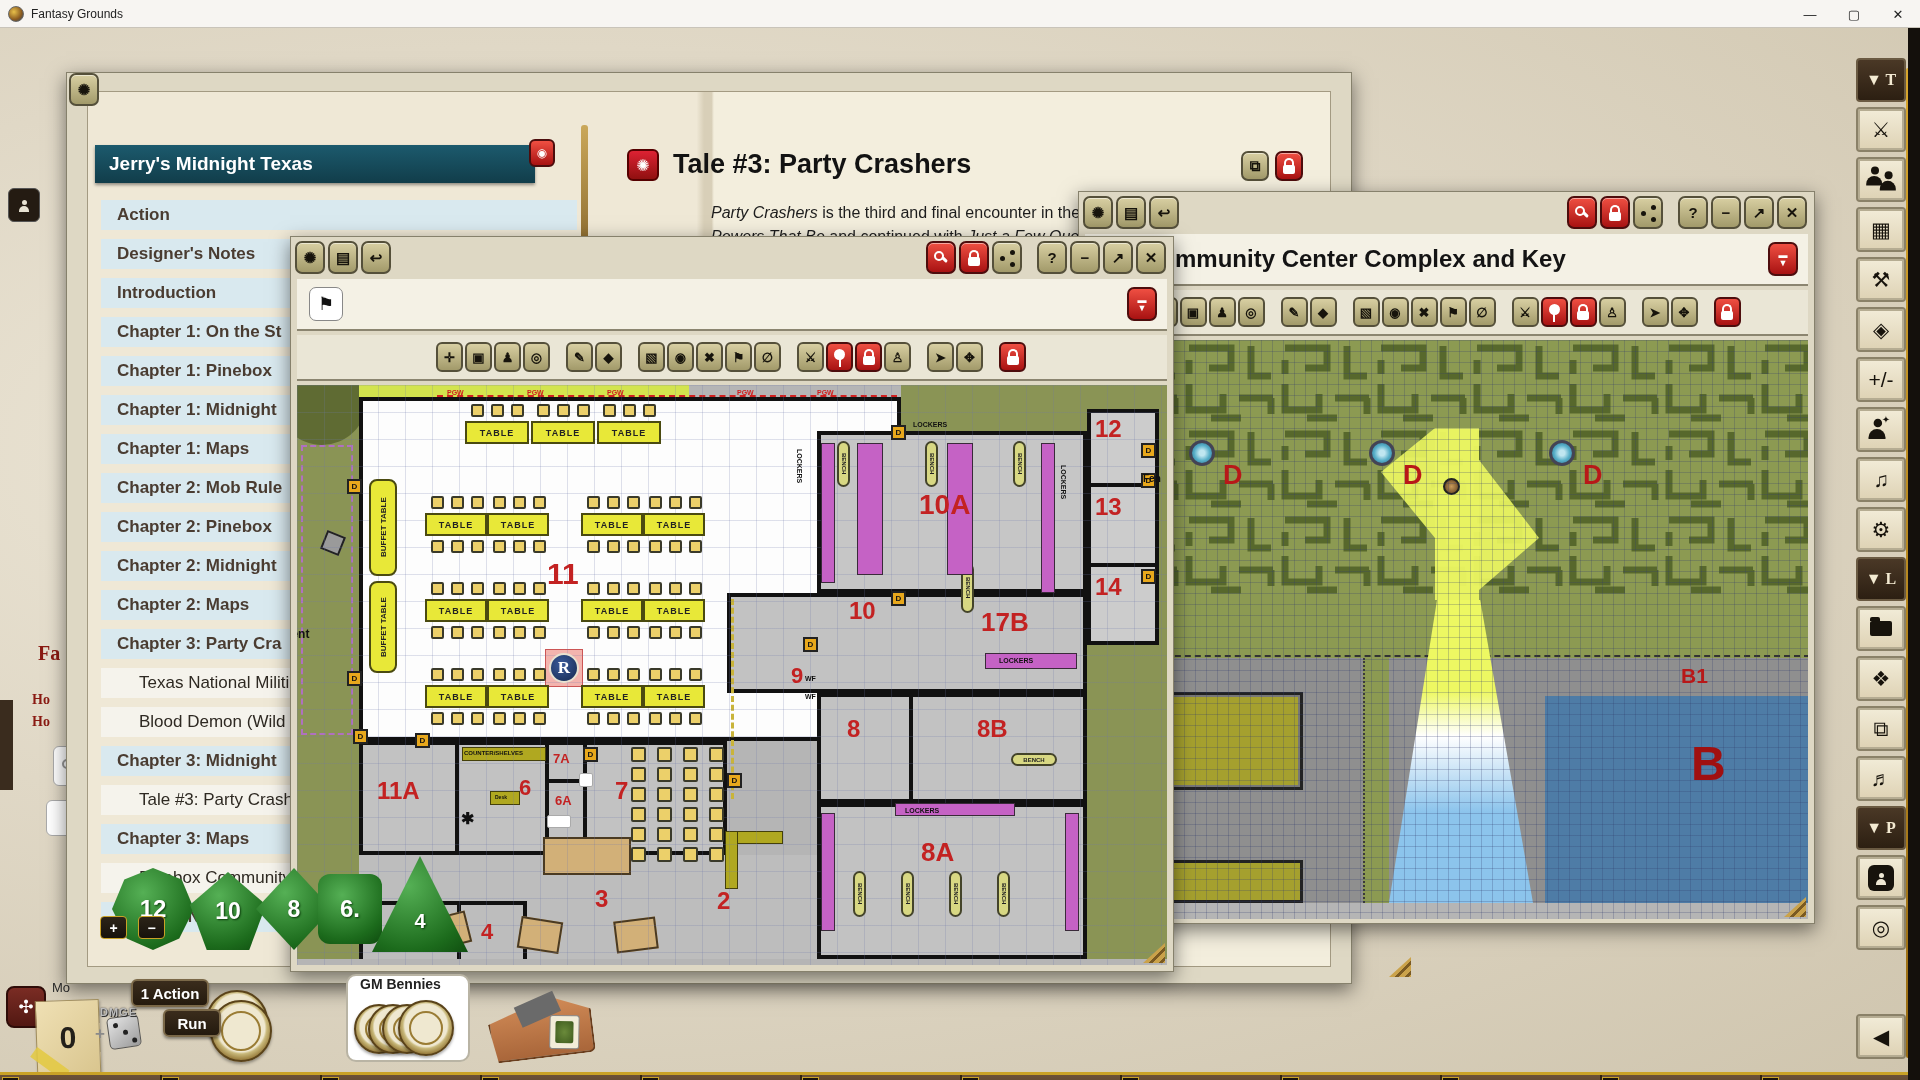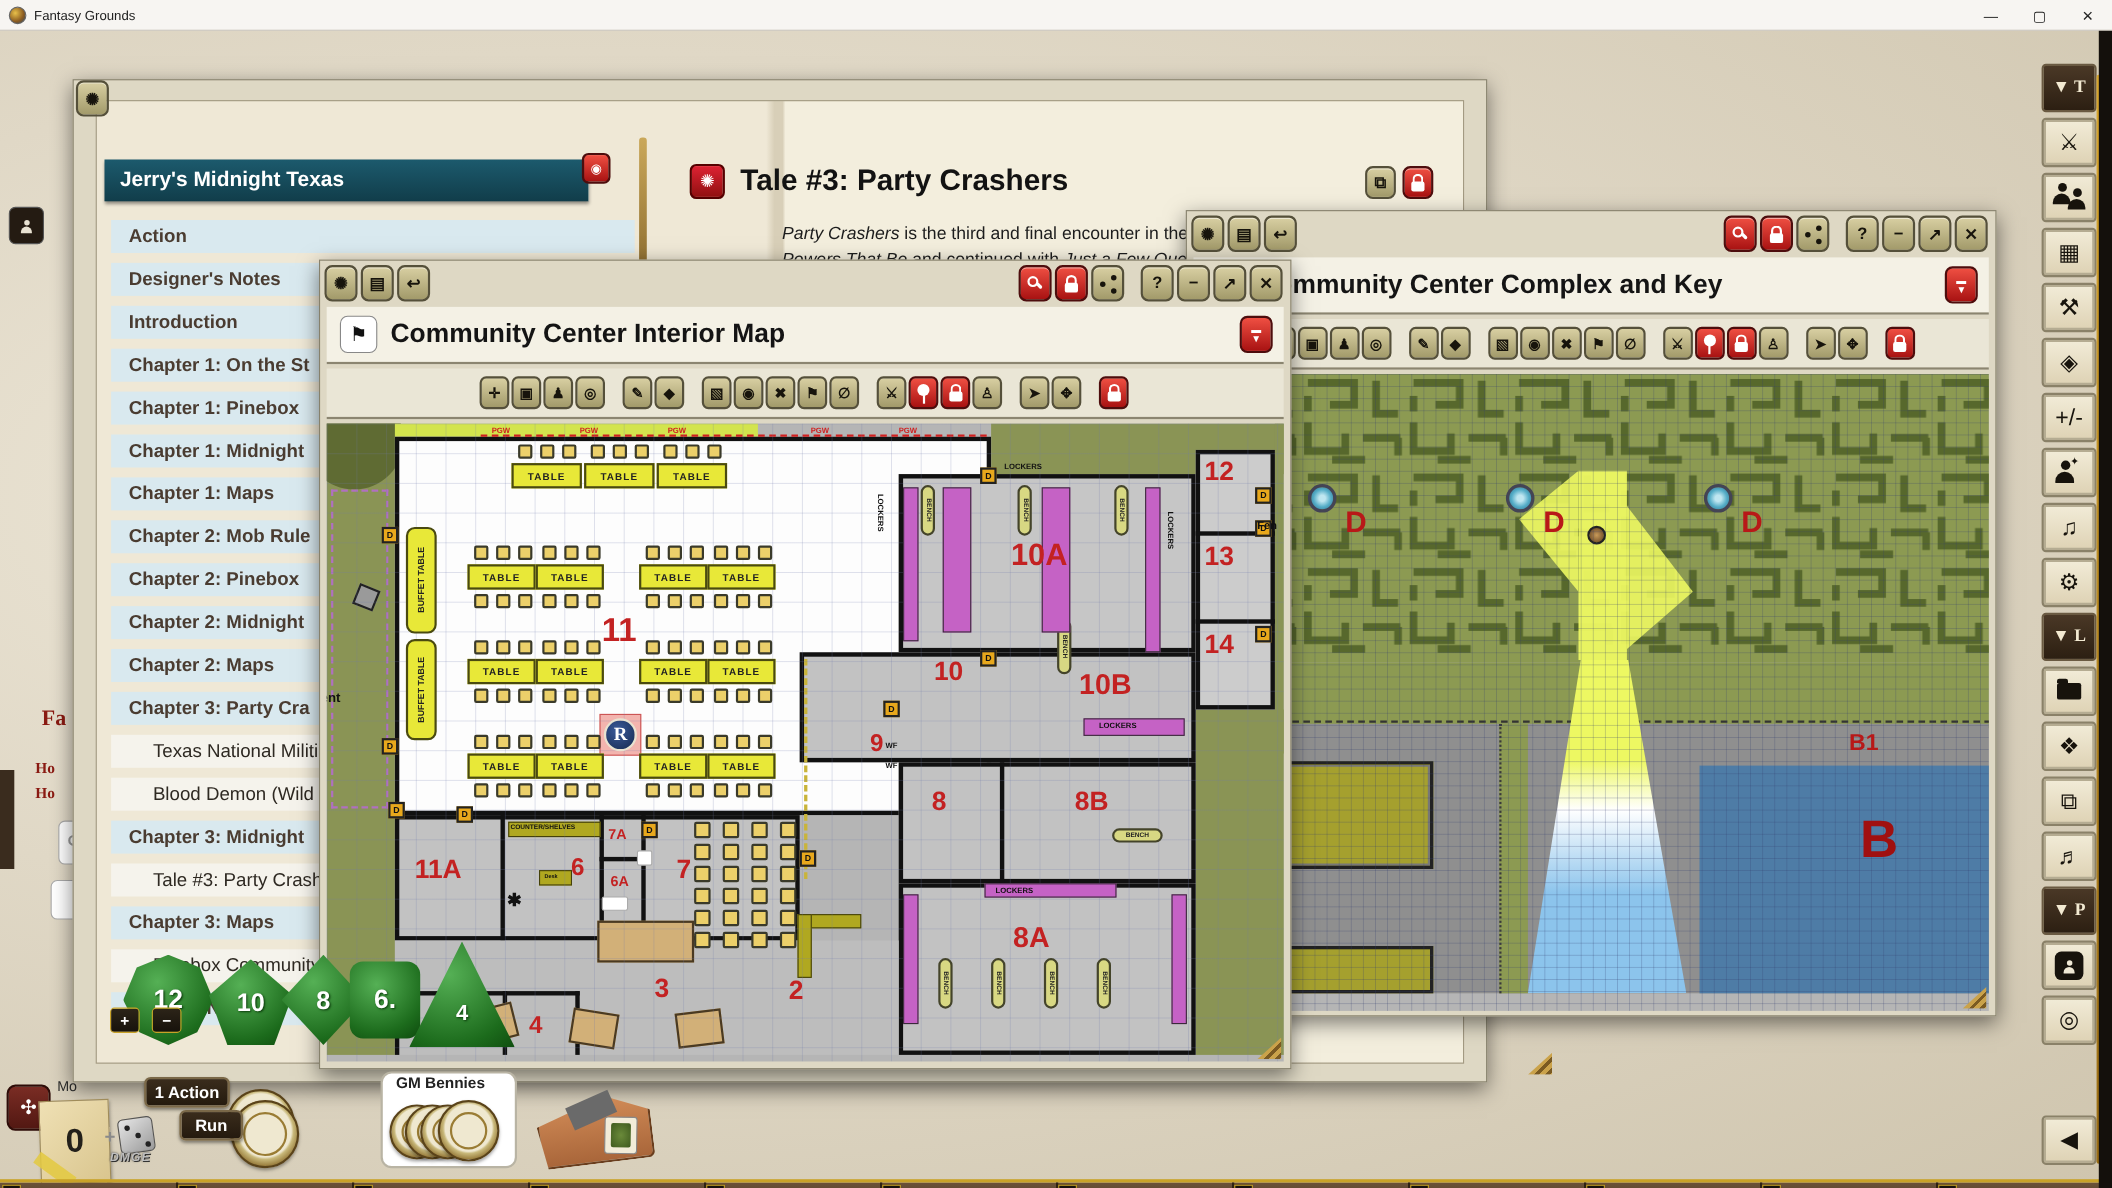--- a/index.html
+++ b/index.html
@@ -107,21 +107,21 @@
   .slotnum{position:absolute;top:2px;width:17px;height:16px;background:#17120c;border:1px solid #c9a227;color:#fff;font-size:11px;font-weight:bold;display:flex;align-items:center;justify-content:center;}
   
   #modbtn{position:absolute;left:6px;top:958px;width:40px;height:42px;background:linear-gradient(#7a2c24,#521812);border:2px solid #2e0c08;border-radius:8px;color:#fff;font-size:18px;display:flex;align-items:center;justify-content:center;z-index:40;}
   #mo-label{position:absolute;left:52px;top:952px;font-size:13px;color:#2c2c2c;z-index:3;}
   #zeronote{position:absolute;left:36px;top:972px;width:64px;height:76px;background:linear-gradient(135deg,#efe0b4,#d9c58e);border:1px solid #a08c5a;transform:rotate(-2deg);display:flex;align-items:center;justify-content:center;font-size:30px;font-weight:bold;color:#23201a;z-index:41;box-shadow:1px 2px 3px rgba(0,0,0,.3);}
   #zeronote::after{content:"";position:absolute;left:-8px;bottom:6px;width:40px;height:12px;background:#e3c93f;opacity:.85;transform:rotate(38deg);}
   .dkbtn{position:absolute;background:linear-gradient(#3a2c1c,#241a0e);border:2px solid #7a6848;border-radius:6px;color:#fff;font-weight:bold;display:flex;align-items:center;justify-content:center;z-index:42;box-shadow:0 2px 3px rgba(0,0,0,.4);}
   #dmg-die{position:absolute;left:108px;top:988px;width:32px;height:32px;background:linear-gradient(145deg,#e6e6e6,#9a9a9a);border:1px solid #555;border-radius:5px;transform:rotate(-8deg);z-index:41;}
   #dmg-die i{position:absolute;width:5px;height:5px;border-radius:50%;background:#222;}
   #dmg-plus{position:absolute;left:95px;top:996px;font-size:17px;font-weight:bold;color:#8a8a8a;z-index:41;}
-  #dmg-word{position:absolute;left:100px;top:1018px;font-size:11px;font-weight:bold;color:#bdbdbd;text-shadow:0 0 2px #333,1px 1px 0 #333;z-index:41;letter-spacing:1px;font-style:italic;}
+  #dmg-word{position:absolute;left:100px;top:978px;font-size:11px;font-weight:bold;color:#bdbdbd;text-shadow:0 0 2px #333,1px 1px 0 #333;z-index:41;letter-spacing:1px;}
   .coin{position:absolute;border-radius:50%;background:radial-gradient(circle at 50% 45%,#efe8d0 55%,#c8b87a 60%,#8a6a2a 78%,#6a4e1c);border:2px solid #5a431a;box-shadow:0 2px 3px rgba(0,0,0,.35);}
   .coin::after{content:"";position:absolute;inset:9px;border-radius:50%;border:2px solid #9a7c34;}
   #gmpanel{position:absolute;left:346px;top:946px;width:124px;height:88px;background:#fff;border:2px solid #b9b4a4;border-radius:10px;z-index:40;}
   #gmlabel{position:absolute;left:360px;top:948px;font-size:14px;font-weight:bold;color:#222;z-index:41;}
   #cardshoe{position:absolute;left:488px;top:952px;width:104px;height:84px;transform:rotate(-7deg);z-index:41;}
   #cardshoe .base{position:absolute;left:0;top:18px;width:104px;height:60px;background:linear-gradient(#d08a56,#a9663a);border:2px solid #6a3e1e;border-radius:6px;clip-path:polygon(0 35%,62% 0,100% 28%,100% 100%,6% 100%);}
   #cardshoe .felt{position:absolute;left:30px;top:18px;width:42px;height:22px;background:#6a6a6a;transform:rotate(-17deg);}
   #cardshoe .card{position:absolute;left:60px;top:38px;width:30px;height:34px;background:#f2ecd8;border:1px solid #888;border-radius:3px;transform:rotate(8deg);}
   #cardshoe .card::after{content:"";position:absolute;inset:5px;background:radial-gradient(#6a8a3a,#3e5a1e);border-radius:2px;}
   
@@ -307,21 +307,20 @@
         <div class="cbtn">
           <span class="mi mi-share"></span>
         </div>
         <div class="cbtn" style="margin-left: 12px;">?</div>
         <div class="cbtn">−</div>
         <div class="cbtn">↗</div>
         <div class="cbtn">✕</div>
       </div>
     <div class="titlerow" style="top:42px;">
       <span class="ticon">⚑</span>
-      <span class="ttext">Community Center Interior Map</span>
       <span class="redmenu">
           <span>▬</span>
           <span>▼</span>
         </span>
     </div>
     <div class="toolrow" style="top:98px;">
         <div class="tbtn">✛</div>
         <div class="tbtn">▣</div>
         <div class="tbtn">♟</div>
         <div class="tbtn">◎</div>
@@ -547,21 +546,21 @@
           <div class="chair" style="left: 360px; top: 462px; width: 15px; height: 15px;"></div>
           <div class="chair" style="left: 386px; top: 462px; width: 15px; height: 15px;"></div>
           <div class="chair" style="left: 412px; top: 462px; width: 15px; height: 15px;"></div>
           <span class="mlab" style="left: 250px; top: 172px; font-size: 30px; color: rgb(195, 34, 34);">11</span>
           <span class="mlab" style="left: 80px; top: 392px; font-size: 24px; color: rgb(195, 34, 34);">11A</span>
           <span class="mlab" style="left: 798px; top: 30px; font-size: 24px; color: rgb(195, 34, 34);">12</span>
           <span class="mlab" style="left: 798px; top: 108px; font-size: 24px; color: rgb(195, 34, 34);">13</span>
           <span class="mlab" style="left: 798px; top: 188px; font-size: 24px; color: rgb(195, 34, 34);">14</span>
           <span class="mlab" style="left: 552px; top: 212px; font-size: 24px; color: rgb(195, 34, 34);">10</span>
           <span class="mlab" style="left: 622px; top: 104px; font-size: 28px; color: rgb(195, 34, 34);">10A</span>
-          <span class="mlab" style="left: 684px; top: 222px; font-size: 26px; color: rgb(195, 34, 34);">10B</span>
+          <span class="mlab" style="left: 684px; top: 222px; font-size: 26px; color: rgb(195, 34, 34);">17B</span>
           <span class="mlab" style="left: 494px; top: 278px; font-size: 22px; color: rgb(195, 34, 34);">9</span>
           <span class="mlab" style="left: 550px; top: 330px; font-size: 24px; color: rgb(195, 34, 34);">8</span>
           <span class="mlab" style="left: 680px; top: 330px; font-size: 24px; color: rgb(195, 34, 34);">8B</span>
           <span class="mlab" style="left: 624px; top: 452px; font-size: 26px; color: rgb(195, 34, 34);">8A</span>
           <span class="mlab" style="left: 318px; top: 392px; font-size: 24px; color: rgb(195, 34, 34);">7</span>
           <span class="mlab" style="left: 256px; top: 366px; font-size: 13px; color: rgb(195, 34, 34);">7A</span>
           <span class="mlab" style="left: 222px; top: 390px; font-size: 22px; color: rgb(195, 34, 34);">6</span>
           <span class="mlab" style="left: 258px; top: 408px; font-size: 13px; color: rgb(195, 34, 34);">6A</span>
           <span class="mlab" style="left: 108px; top: 530px; font-size: 22px; color: rgb(195, 34, 34);">5</span>
           <span class="mlab" style="left: 184px; top: 534px; font-size: 22px; color: rgb(195, 34, 34);">4</span>

